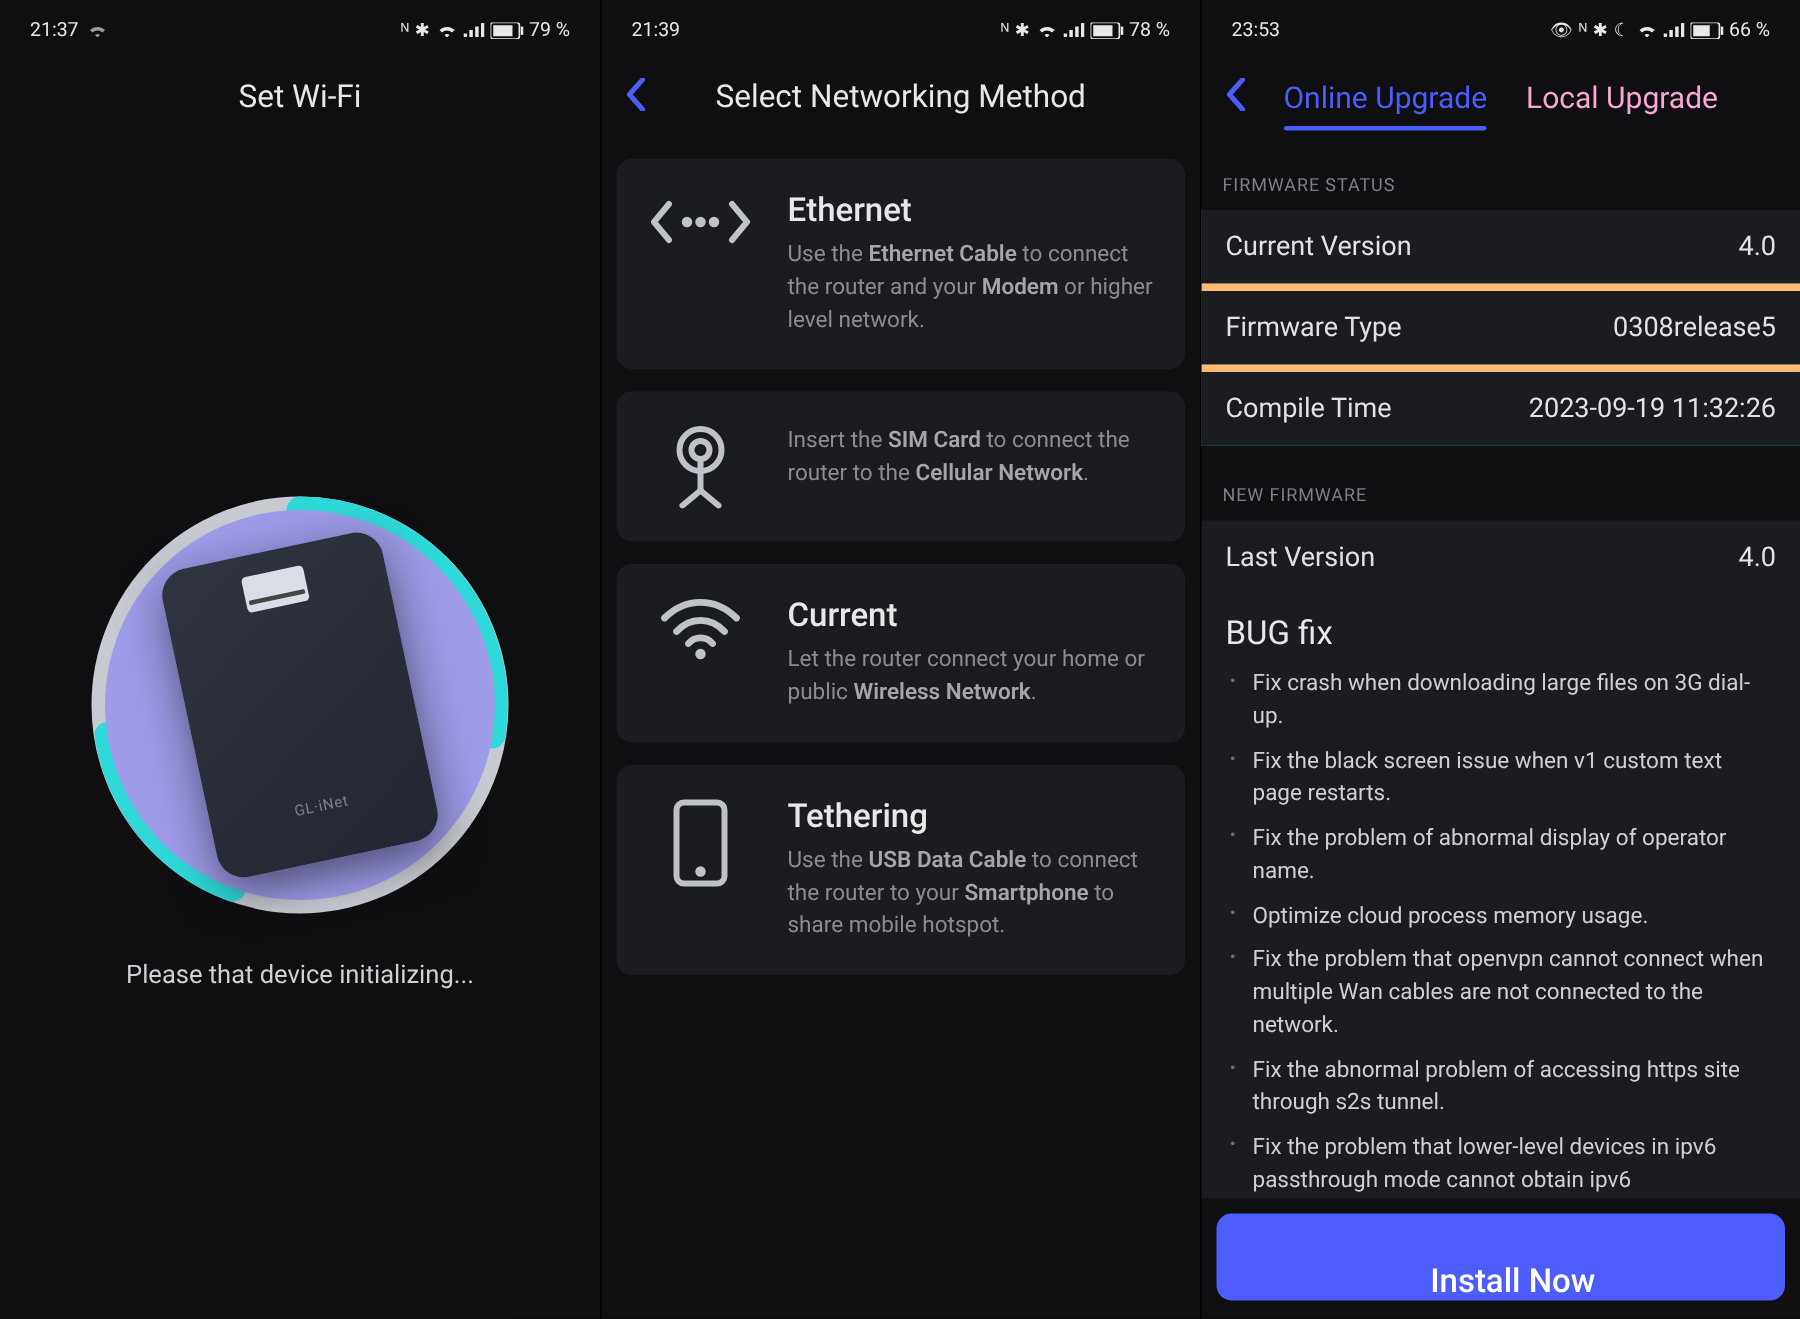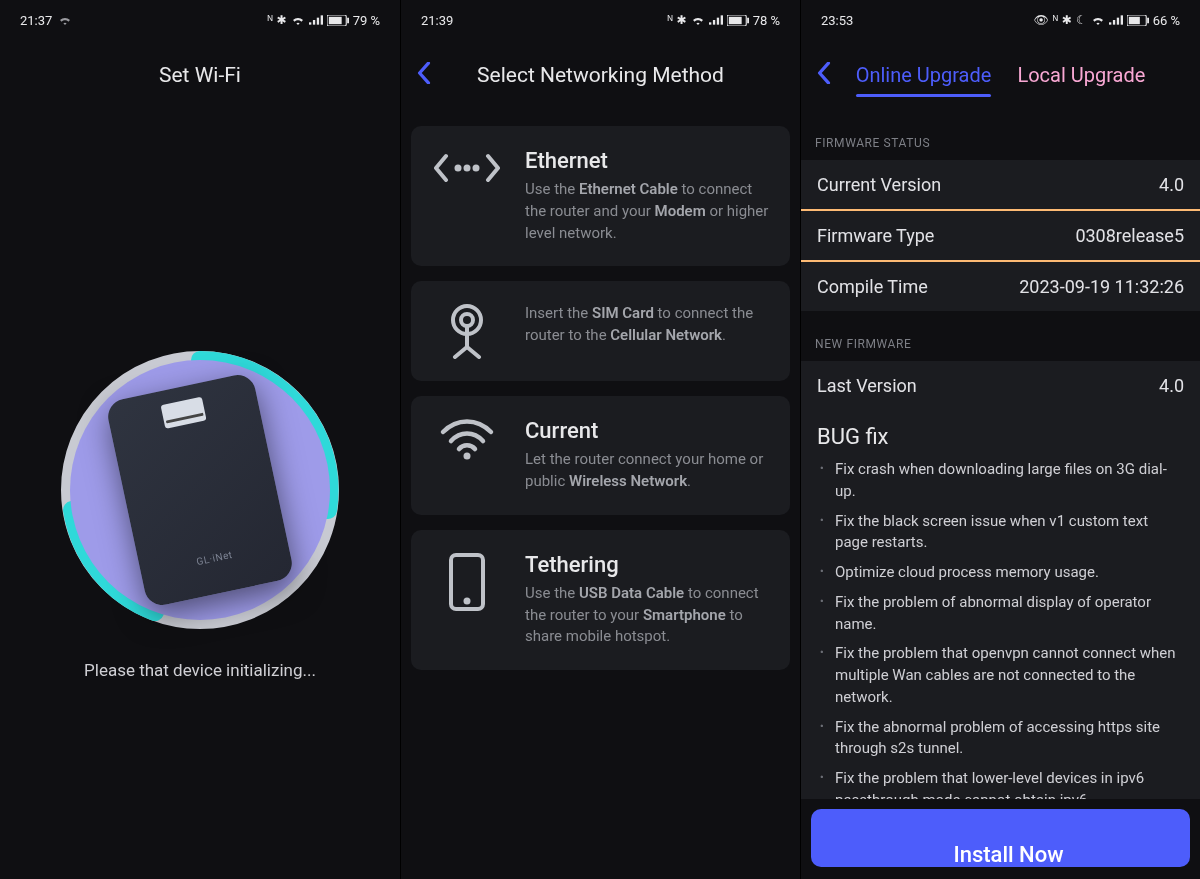--- a/index.html
+++ b/index.html
@@ -12,21 +12,20 @@
     color: #e5e5e7;
     overflow: hidden;
   }
   .screen {
     width: 400px;
     height: 879px;
     background: #0f0f12;
     position: relative;
     display: flex;
     flex-direction: column;
-    gap: 10px;
   }
   .screen + .screen { border-left: 1px solid #000; }
 
   .status-bar {
     height: 40px;
     display: flex;
     align-items: center;
     justify-content: space-between;
     padding: 0 20px;
     font-size: 13px;
@@ -84,21 +83,21 @@
   .tabs-row .back-btn { left:16px; }
   .tab { font-size:20px; color:#f9a8d4; cursor:pointer; }
   .tab.active { color:#4d5dfb; position:relative; }
   .tab.active::after { content:""; position:absolute; left:0; right:0; bottom:-10px; height:3px; background:#4d5dfb; border-radius:2px; }
   .s3-body { flex:1; overflow:hidden; display:flex; flex-direction:column; }
   .section-label { font-size:12px; letter-spacing:0.6px; color:#7d7f86; padding: 26px 14px 10px; }
   .info-row {
     background:#1b1c20; display:flex; justify-content:space-between; align-items:center;
     padding: 14px 16px; font-size:18px; color:#e2e2e6;
   }
-  .info-row + .info-row { border-top:2px solid #fdba74; }
+  .info-row + .info-row { border-top:5px solid #fdba74; }
   .info-block { background:#0ea5e9; }
   .info-key { color:#e2e2e6; }
   .info-val { color:#e2e2e6; }
   .release-card { background:#1b1c20; margin:0 0 0 0; padding: 14px 16px 10px; }
   .release-title { font-size:22px; color:#e8e8ea; margin-bottom:10px; }
   .release-list { list-style:none; padding-left:18px; }
   .release-list li { position:relative; font-size:15px; color:#cfcfd4; line-height:1.45; margin-bottom:8px; }
   .release-list li::before { content:"·"; position:absolute; left:-16px; color:#6d6f76; font-size:22px; line-height:0.9; }
   .install-btn {
     background:#4d5dfb; color:#fff; font-size:22px; font-weight:500;
@@ -344,22 +343,22 @@
             <span class="info-key">Last Version</span>
             <span class="info-val">4.0</span>
           </div>
         </div>
 
       <div class="release-card fade-crop">
         <div class="release-title">BUG fix</div>
         <ul class="release-list" id="release-list">
             <li>Fix crash when downloading large files on 3G dial-up.</li>
             <li>Fix the black screen issue when v1 custom text page restarts.</li>
+            <li>Fix the problem of abnormal display of operator name.</li>
             <li>Optimize cloud process memory usage.</li>
-            <li>Fix the problem of abnormal display of operator name.</li>
             <li>Fix the problem that openvpn cannot connect when multiple Wan cables are not connected to the network.</li>
             <li>Fix the abnormal problem of accessing https site through s2s tunnel.</li>
             <li>Fix the problem that lower-level devices in ipv6 passthrough mode cannot obtain ipv6</li>
           </ul>
       </div>
     </div>
     <div class="install-btn">
       <span>Install Now</span>
     </div>
   </div>

